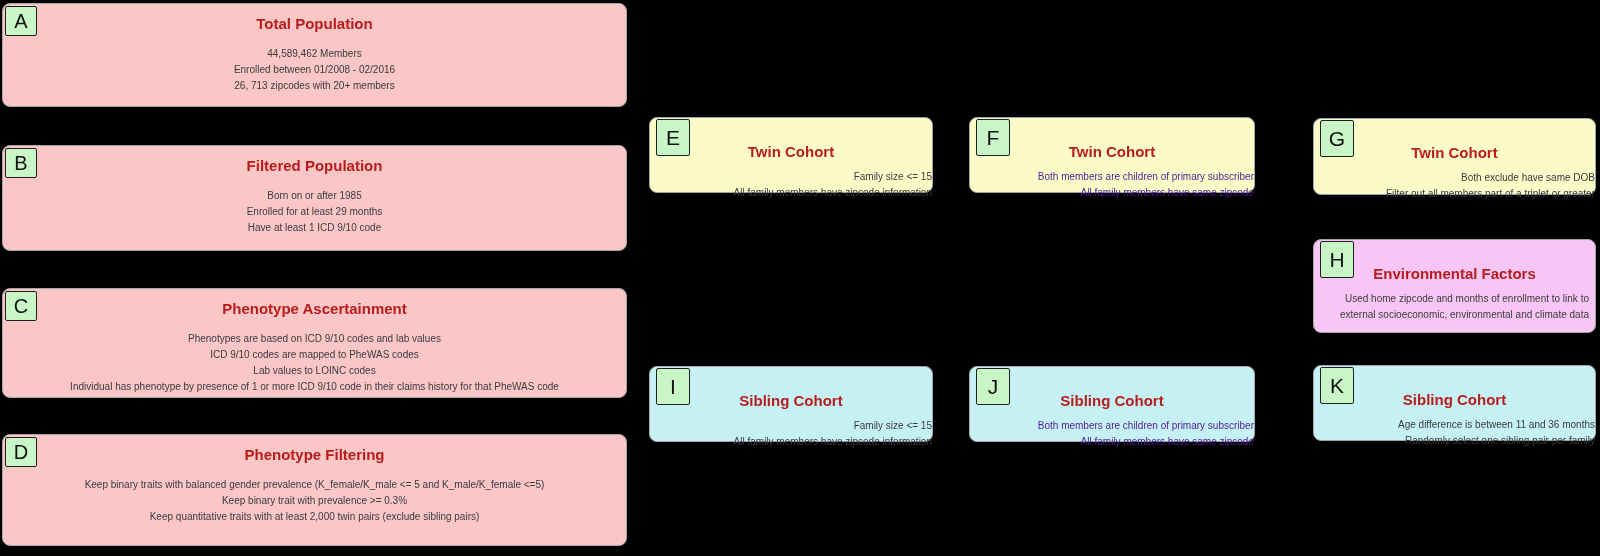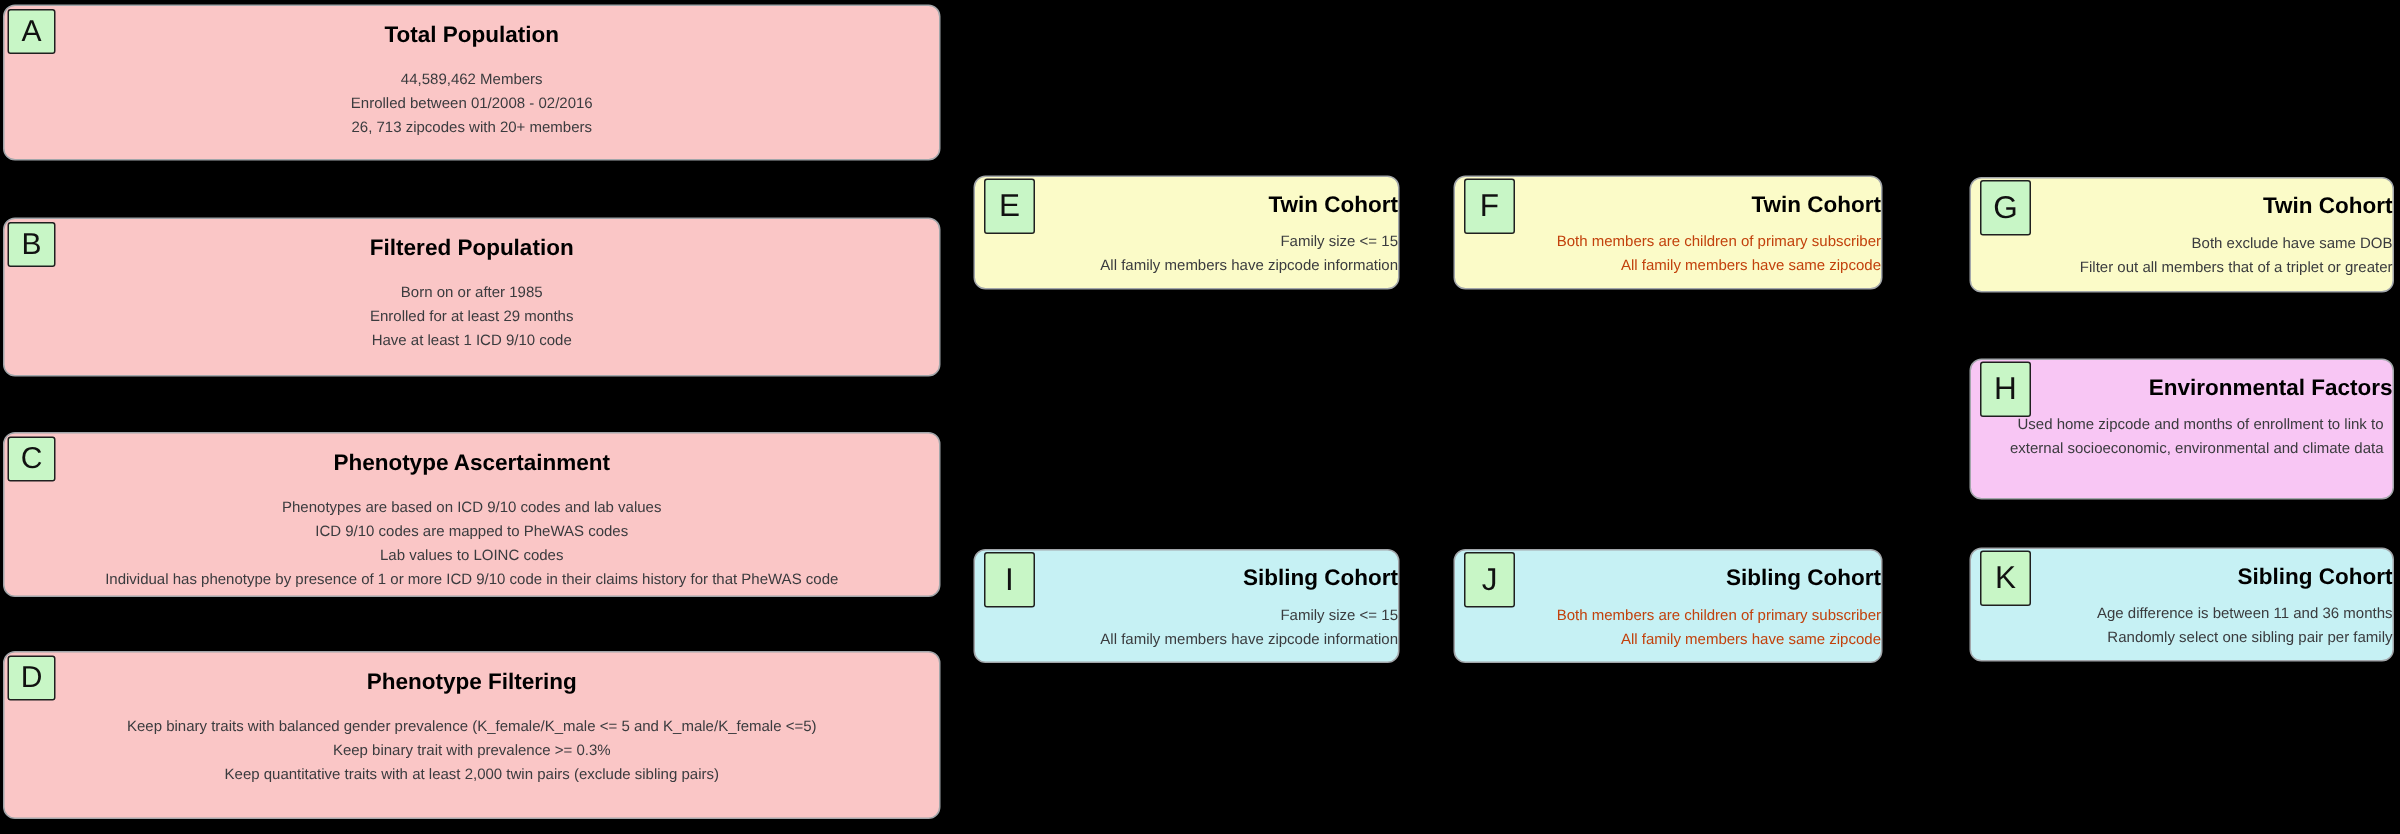--- a/index.html
+++ b/index.html
@@ -29,31 +29,31 @@
     color:#111;
     display:flex;align-items:center;justify-content:center;
     font-size:20px;
     box-sizing:border-box;
   }
   .big .label{left:2px;top:2px;width:32px;height:30px;}
   .small .label{left:6px;top:1px;width:34px;height:37px;font-size:21px;}
   .title{
     font-weight:bold;
     font-size:15px;
-    color:#000000;
+    color:#b91c1c;
     line-height:18px;
   }
   .big .title{padding-top:11px;}
-  .small .title{padding-top:10px;text-align:right;}
+  .small .title{padding-top:25px;}
   .lines{color:#3a3b3e;font-size:10px;line-height:16px;}
   .big .lines{margin-top:13px;}
   .small .lines{margin-top:8px;text-align:right;}
   .line{white-space:nowrap;}
   .line.wrap{white-space:normal;padding:0 6px;}
-  .gray-body .line{color:#c2410c;}
+  .gray-body .line{color:#4c1d95;}
 </style>
 </head>
 <body>
 
 <div class="canvas">
 
   <div class="box pink big" style="left:2px;top:3px;width:625px;height:104px">
     <div class="label">A</div>
     <div class="title">Total Population</div>
     <div class="lines">
@@ -110,21 +110,21 @@
       <div class="line">Both members are children of primary subscriber</div>
       <div class="line">All family members have same zipcode</div>
     </div>
   </div>
 
   <div class="box yellow small" style="left:1313px;top:118px;width:283px;height:77px">
     <div class="label">G</div>
     <div class="title">Twin Cohort</div>
     <div class="lines">
       <div class="line">Both exclude have same DOB</div>
-      <div class="line">Filter out all members that of a triplet or greater</div>
+      <div class="line">Filter out all members part of a triplet or greater</div>
     </div>
   </div>
 
   <div class="box magenta small" style="left:1313px;top:239px;width:283px;height:94px">
     <div class="label">H</div>
     <div class="title">Environmental Factors</div>
     <div class="lines">
       <div class="line wrap">Used home zipcode and months of enrollment to link to external socioeconomic, environmental and climate data</div>
     </div>
   </div>

